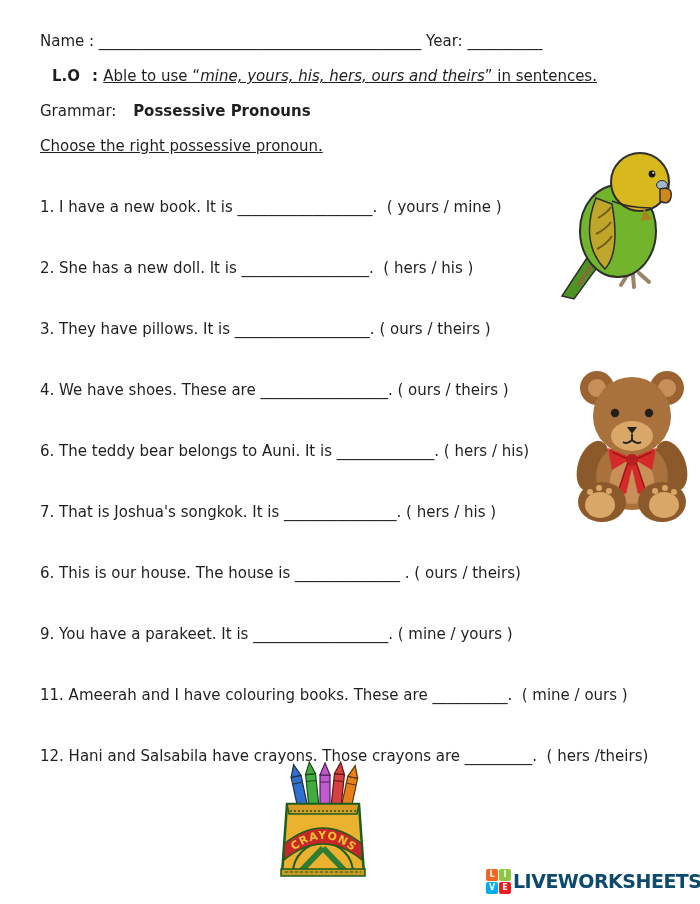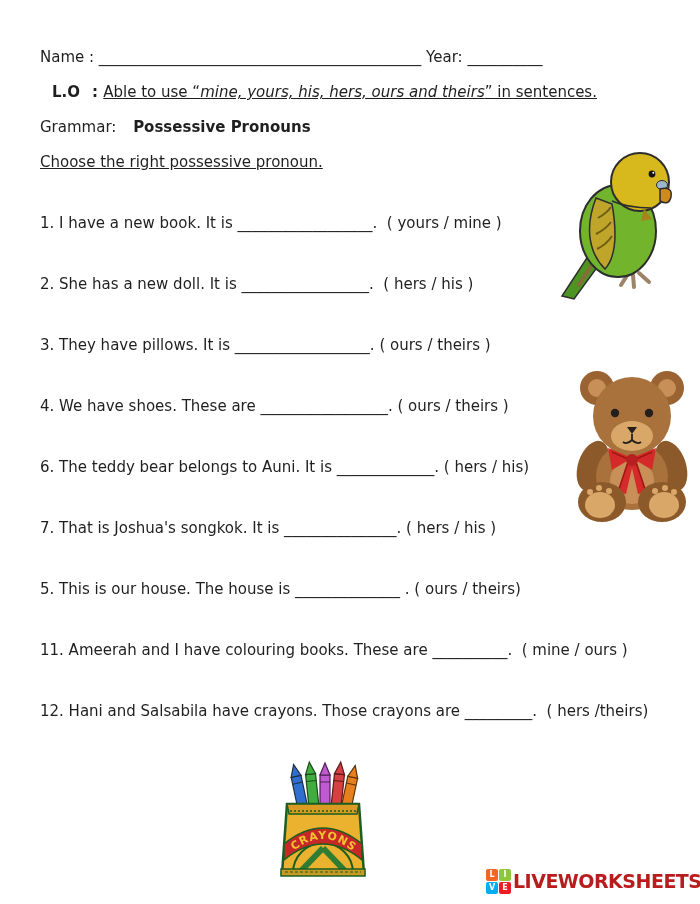--- a/index.html
+++ b/index.html
@@ -2,21 +2,21 @@
 <html><head>
 <meta charset="utf-8">
 <style>
   html,body{margin:0;padding:0;}
   body{
     width:700px;height:904px;position:relative;overflow:hidden;
     background:#ffffff;
     font-family:"DejaVu Sans","Liberation Sans",sans-serif;
     color:#1f1f1f;
   }
-  .content{position:absolute;left:40px;top:48px;width:650px;}
+  .content{position:absolute;left:40px;top:32px;width:650px;}
   .line{font-size:15px;line-height:19px;margin-bottom:16px;white-space:pre;}
   .b{font-weight:bold;margin-left:12px;}
   .u{text-decoration:underline;}
   .i{font-style:italic;text-align:right;}
   .instruction{margin-bottom:22px;}
   .q{font-size:15px;line-height:19px;margin-bottom:28px;white-space:pre;margin-top:42px;}
   .blank{letter-spacing:0px;}
   .art{position:absolute;}
   #parakeet{left:548px;top:146px;width:142px;height:158px;}
   #teddy{left:566px;top:364px;width:132px;height:160px;}
@@ -53,21 +53,22 @@
 
   <div class="line u instruction">Choose the right possessive pronoun.</div>
 
   <div>
     <div class="q">1. I have a new book. It is __________________.  ( yours / mine )</div>
     <div class="q">2. She has a new doll. It is _________________.  ( hers / his )</div>
     <div class="q">3. They have pillows. It is __________________. ( ours / theirs )</div>
     <div class="q">4. We have shoes. These are _________________. ( ours / theirs )</div>
     <div class="q">6. The teddy bear belongs to Auni. It is _____________. ( hers / his)</div>
     <div class="q">7. That is Joshua's songkok. It is _______________. ( hers / his )</div>
-    <div class="q">5. This is our house. The house is ______________ . ( ours / theirs)</div>
+    <div class="q">6. This is our house. The house is ______________ . ( ours / theirs)</div>
+    <div class="q">9. You have a parakeet. It is __________________. ( mine / yours )</div>
     <div class="q">11. Ameerah and I have colouring books. These are __________.  ( mine / ours )</div>
     <div class="q">12. Hani and Salsabila have crayons. Those crayons are _________.  ( hers /theirs)</div>
   </div>
 </div>
 
 <svg id="parakeet" class="art" viewBox="0 0 142 158" aria-hidden="true">
 
   <polygon points="52,92 14,150 26,153 64,101" fill="#4e9422" stroke="#2d2d2d" stroke-width="1.5"></polygon>
   <path d="M58 98 L30 140" stroke="#8a6a3a" stroke-width="3.5" fill="none"></path>
 
@@ -173,14 +174,14 @@
   <path d="M9 112 h76" stroke="#1b5e20" stroke-width="1.2" stroke-dasharray="3 2"></path>
 </svg>
 
 <div class="footer-logo">
   <div class="logo-grid">
     <span class="logo-cell" style="background: rgb(242, 101, 34);">L</span>
     <span class="logo-cell" style="background: rgb(141, 198, 63);">I</span>
     <span class="logo-cell" style="background: rgb(0, 174, 239);">V</span>
     <span class="logo-cell" style="background: rgb(237, 28, 36);">E</span>
   </div>
-  <span class="logo-text" style="color: #b91c1c;">LIVEWORKSHEETS</span>
+  <span class="logo-text" style="color: #0c4a6e;">LIVEWORKSHEETS</span>
 </div>
 
 </body></html>

